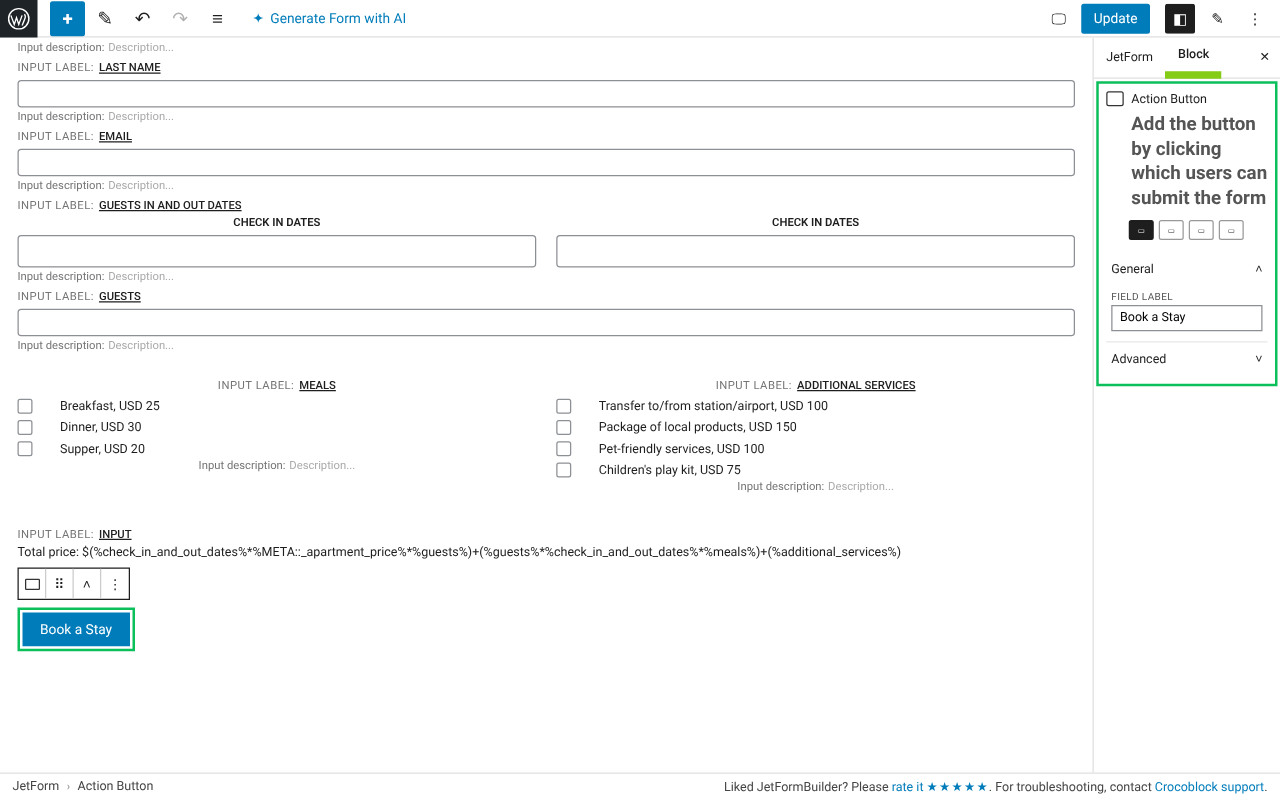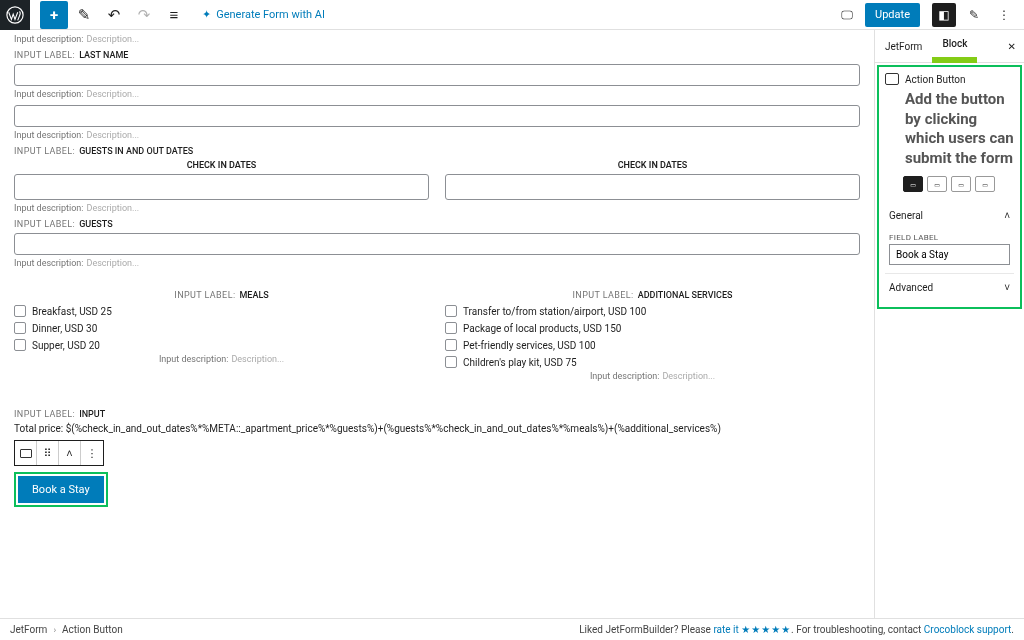--- a/index.html
+++ b/index.html
@@ -42,30 +42,30 @@
 
   .section-head { display: flex; justify-content: space-between; padding: 8px 4px; border-top: 1px solid #e8e8e8; font-size: 10px; cursor:pointer;gap:25px;}
   .section-head.first{border-top:none;}
   .field-label-lbl { font-size: 8px; color: #555; margin: 4px 4px 2px; letter-spacing: 0.3px; }
   .field-input { width: calc(100% - 8px); margin: 0 4px 8px; border: 1px solid #8c8f94; padding: 4px 6px; font-size: 10px; }
 
   
   .fld { margin-top: 6px; }
   .input-label-row { font-size: 9px; color: #757575; }
   .input-label-row .cap { letter-spacing: 0.4px; margin-right: 4px; }
-  .input-label-row .val { color: #1e1e1e; font-weight: 500; }
+  .input-label-row .val { color: #1e1e1e; font-weight: 500; text-decoration: underline; }
   .text-inp { width: 100%; height: 22px; border: 1px solid #8c8f94; border-radius: 3px; margin-top: 4px; }
   .desc-row { font-size: 9px; color: #757575; margin-top: 3px; }
   .desc-row .ph { color: #aaa; margin-left: 3px; font-style: normal; }
 
   .two-col { display: flex; gap: 16px; }
   .two-col > div { flex: 1; text-align: center; }
   .sub-lbl { font-size: 9px; font-weight: 600; color: #1e1e1e; margin-top: 4px; }
 
-  .check-row { display: flex; align-items: center; gap: 6px; font-size: 10px; margin-top: 5px; }
+  .check-row { display: flex; align-items: center; gap: 22px; font-size: 10px; margin-top: 5px; }
   .chk { width: 12px; height: 12px; border: 1px solid #8c8f94; border-radius: 2px; }
 
   .total-formula { font-size: 10px; margin-top: 4px; word-break: break-all; }
 
   
   .block-toolbar { display: flex; border: 1px solid #1e1e1e; height: 26px; width: 90px; background:#fff; margin-top: 6px;}
   .block-toolbar > div { display:flex;align-items:center;justify-content:center; width: 22px; border-right:1px solid #ccc; cursor:pointer; font-size:11px;}
   .block-toolbar > div:last-child{border-right:none;}
 
   .book-btn-wrap { display:inline-block; border: 2px solid #0bbf5b; padding: 2px; margin-top: 6px; }
@@ -134,20 +134,21 @@
 
       
       <div class="fld">
         <div class="input-label-row"><span class="cap">INPUT LABEL:</span><span class="val">LAST NAME</span></div>
         <div class="text-inp"></div>
         <div class="desc-row"><span>Input description:</span><span class="ph">Description...</span></div>
       </div>
 
       
       <div class="fld">
+        <div class="input-label-row"><span class="cap">INPUT LABEL:</span><span class="val">EMAIL</span></div>
         <div class="text-inp"></div>
         <div class="desc-row"><span>Input description:</span><span class="ph">Description...</span></div>
       </div>
 
       
       <div class="fld">
         <div class="input-label-row"><span class="cap">INPUT LABEL:</span><span class="val">GUESTS IN AND OUT DATES</span></div>
         <div class="two-col">
           <div>
             <div class="sub-lbl">CHECK IN DATES</div>

